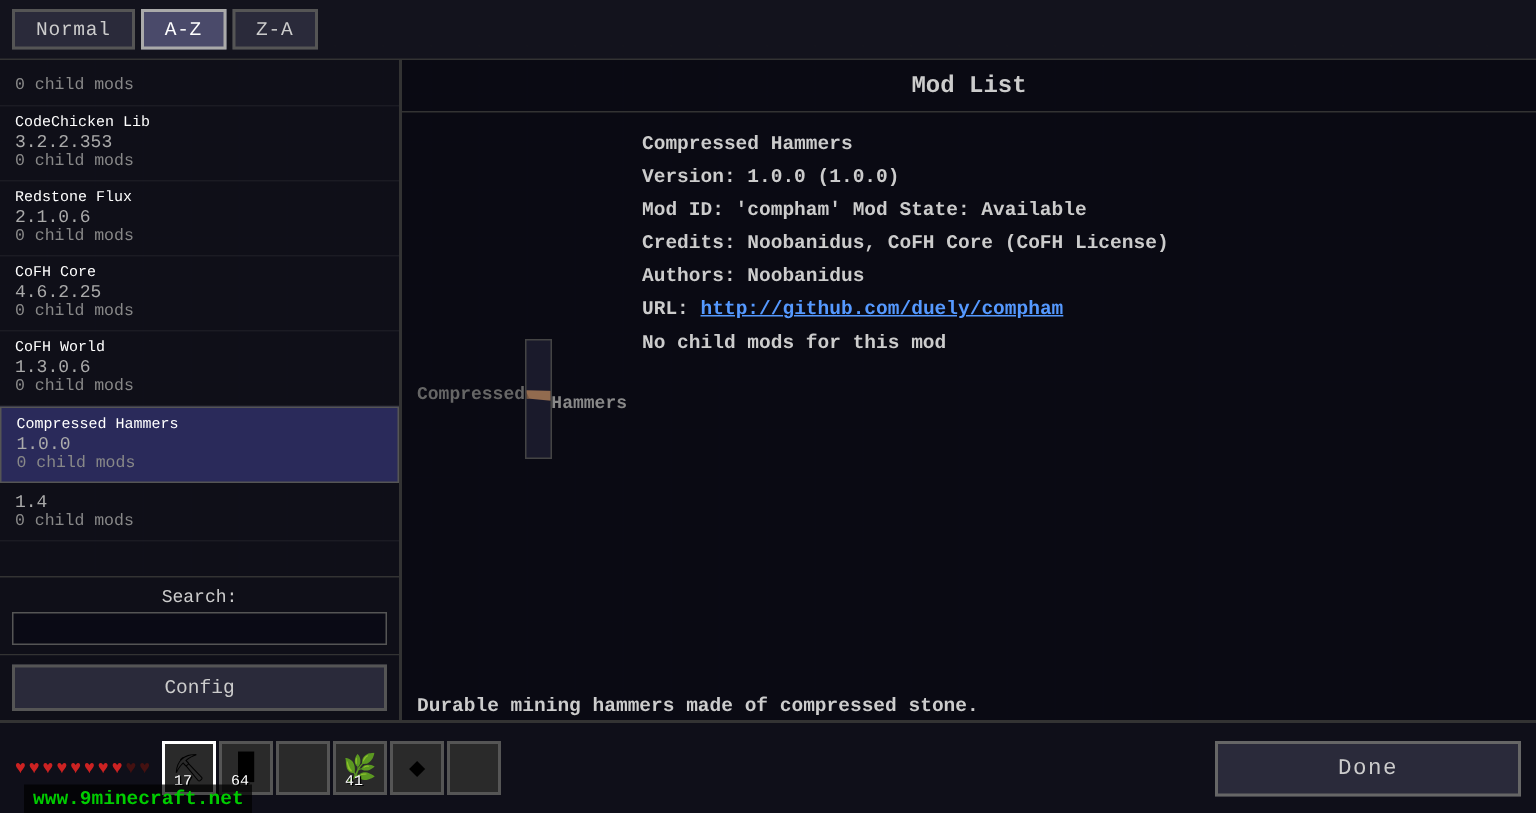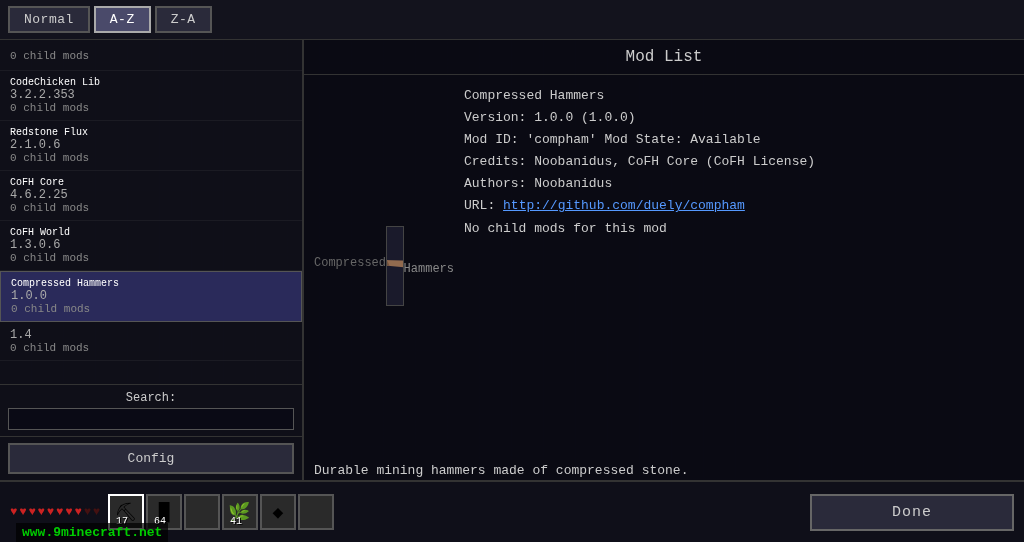--- a/index.html
+++ b/index.html
@@ -70,21 +70,21 @@
     }
 
     .content-area {
       display: flex;
       flex: 1;
       overflow: hidden;
     }
 
     
     .left-panel {
-      width: 304px;
+      width: 268px;
       background: rgba(15,15,25,0.97);
       border-right: 2px solid #333;
       display: flex;
       flex-direction: column;
       flex-shrink: 0;
     }
 
     .mod-list-scroll {
       flex: 1;
       overflow-y: auto;
@@ -178,20 +178,21 @@
       text-align: center;
     }
 
     
     .right-panel {
       flex: 1;
       background: rgba(10,10,20,0.97);
       display: flex;
       flex-direction: column;
       position: relative;
+      font-weight: bold;
     }
 
     .mod-list-title {
       text-align: center;
       color: #cccccc;
       font-family: 'Courier New', monospace;
       font-size: 16px;
       padding: 8px;
       border-bottom: 1px solid #333;
     }

